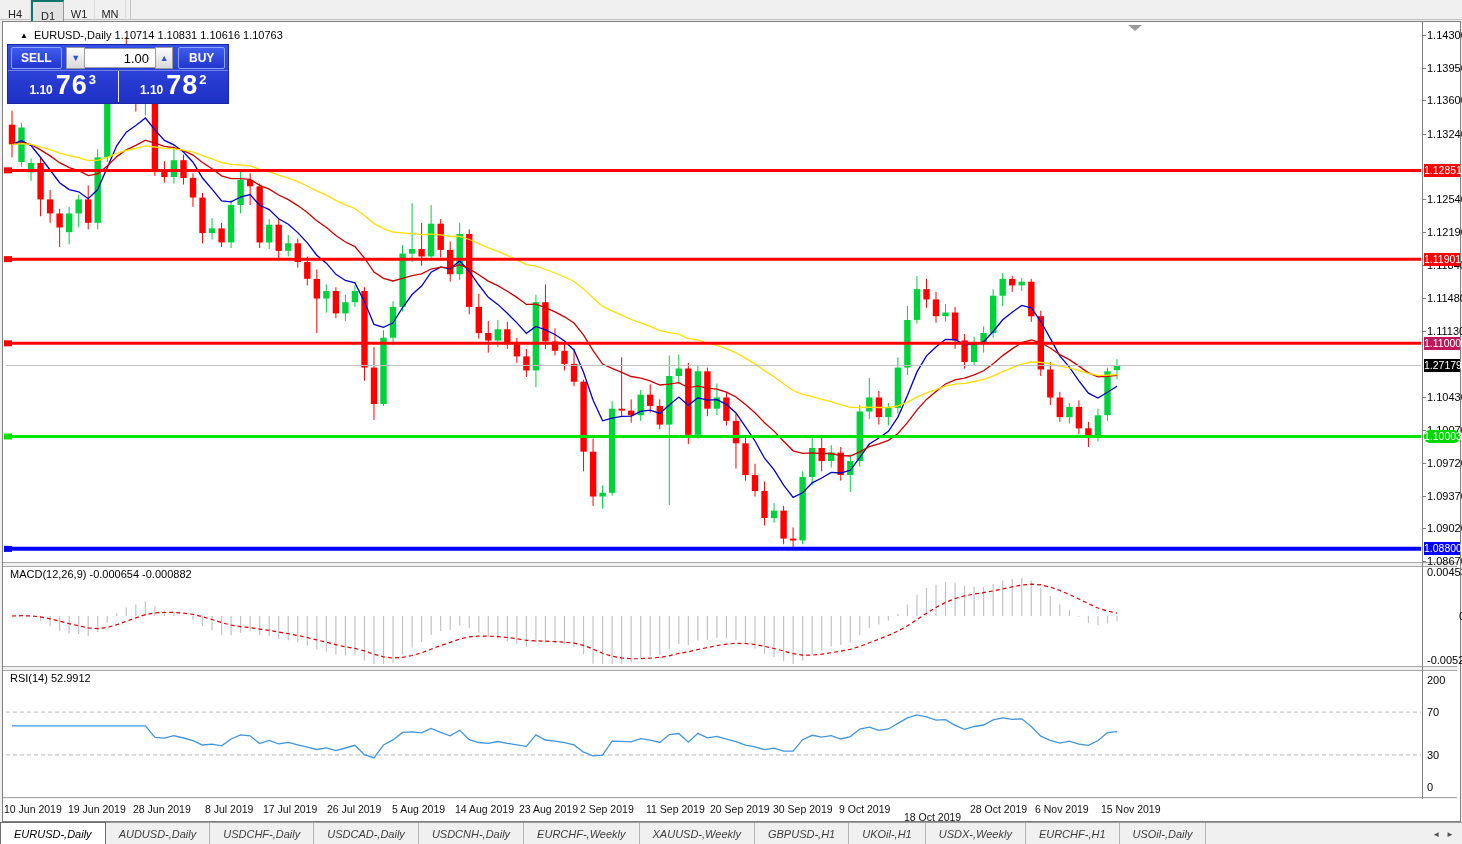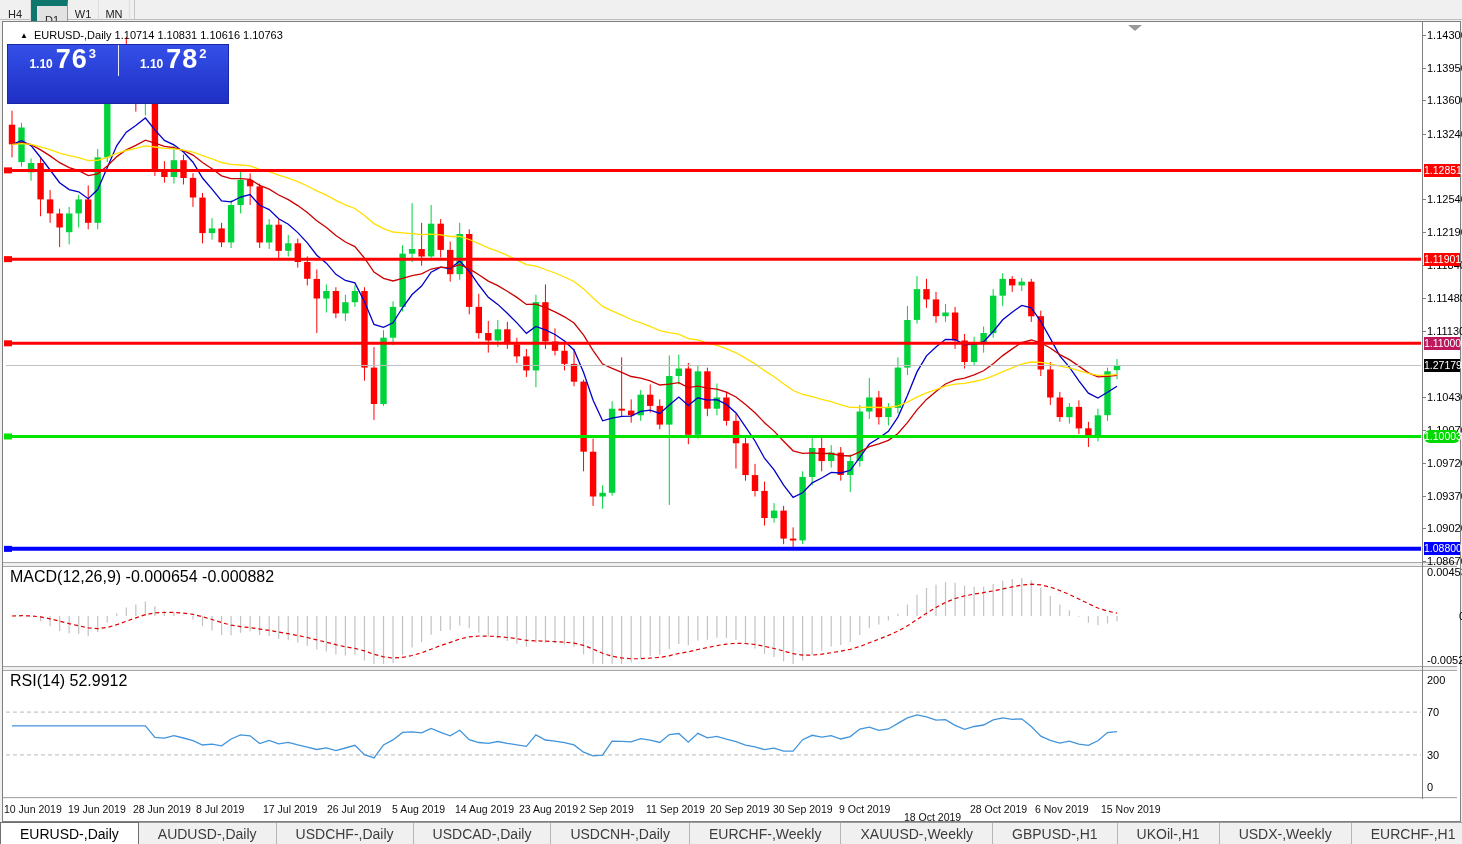--- a/index.html
+++ b/index.html
@@ -3,21 +3,21 @@
 <meta charset="utf-8">
 <style>
   html,body{margin:0;padding:0;}
   body{width:1462px;height:844px;position:relative;background:#f0f0f0;
        font-family:"Liberation Sans",sans-serif;overflow:hidden;}
   
   #tf-toolbar{position:absolute;left:0;top:0;width:1462px;height:19px;background:#f0f0f0;
       border-bottom:1px solid #bdbdbd;display:flex;align-items:stretch;}
   .tf{min-width:26px;padding:14px 2px;display:flex;align-items:center;justify-content:center;
       font-size:11px;color:#222;border-right:1px solid #dcdcdc;cursor:default;}
-  .tf.active{background:#e2e2e2;border:6px solid #0f766e;border-right:1px solid #9a9a9a;}
+  .tf.active{background:#e2e2e2;border:2px solid #0f766e;border-right:1px solid #9a9a9a;}
   .tf-spacer{width:4px;border-right:1px solid #c6c6c6;}
   
   #win{position:absolute;left:2px;top:21px;width:1457px;height:799px;background:#ffffff;
        border:1px solid #7f7f7f;}
   
   #chart-header{position:absolute;left:20px;top:29px;font-size:11px;color:#000;z-index:30;}
   #chart-header .mk{font-size:8px;margin-right:6px;position:relative;top:-1px;}
   
   #trade-widget{position:absolute;left:7px;top:44px;width:220px;height:58px;z-index:40;
       background:linear-gradient(#3450e8,#1f2fc4);border:1px solid #1a27a8;}
@@ -36,34 +36,34 @@
   .price-panel.sep{border-right:1px solid #e8ecff;}
   .pp-small{font-size:12px;font-weight:bold;margin-right:3px;}
   .pp-big{font-size:27px;font-weight:bold;line-height:27px;letter-spacing:1px;}
   .pp-sup{font-size:13px;font-weight:bold;position:relative;top:-10px;margin-left:1px;}
   
   #chart-svg{position:absolute;left:0;top:0;z-index:10;}
   
   .pane-sep{position:absolute;left:3px;width:1454px;height:3px;background:#f0f0f0;
       border-top:1px solid #a7a7a7;border-bottom:1px solid #a7a7a7;z-index:20;}
   
-  .ind-label{position:absolute;left:10px;font-size:16px;color:#000;z-index:30;}
+  .ind-label{position:absolute;left:10px;font-size:11px;color:#000;z-index:30;}
   
   #price-axis-line{position:absolute;top:22px;left:1422px;width:1px;height:777px;background:#808080;z-index:25;}
   .ptick{position:absolute;left:1427px;font-size:11px;color:#000;z-index:26;white-space:nowrap;}
   .ptickmark{position:absolute;left:1422px;width:4px;height:1px;background:#808080;z-index:26;}
   .phl{position:absolute;left:1424px;width:36px;height:13px;font-size:10.5px;line-height:13px;
       text-align:center;z-index:28;white-space:nowrap;}
   
   .dlabel{position:absolute;top:803px;font-size:10.5px;color:#111;z-index:26;white-space:nowrap;}
   
   #tabbar{position:absolute;left:0;top:822px;width:1462px;height:22px;background:#f0f0f0;
       border-top:1px solid #9c9c9c;display:flex;align-items:stretch;z-index:40;}
-  .tab{display:flex;align-items:center;padding:0 19px;font-size:14px;color:#3c3c3c;
-      border-right:1px solid #b5b5b5;cursor:pointer;white-space:nowrap;}
+  .tab{display:flex;align-items:center;padding:0 13px;font-size:11px;color:#3c3c3c;
+      border-right:1px solid #b5b5b5;cursor:pointer;white-space:nowrap;font-style:italic;}
   .tab.active{background:#ffffff;border:1px solid #6f6f6f;border-top:1px solid #6f6f6f;
       margin-top:-1px;color:#000;}
   #tab-nav{margin-left:auto;display:flex;align-items:center;padding-right:8px;color:#555;
       font-size:8px;gap:6px;}
   #tab-nav span{cursor:pointer;}
 </style>
 </head>
 <body>
 
 <div id="tf-toolbar">
@@ -447,20 +447,33 @@
     <line x1="6" y1="712.1" x2="1421" y2="712.1" stroke="#b9b9b9" stroke-width="1" stroke-dasharray="4 3"></line>
     <line x1="6" y1="754.9" x2="1421" y2="754.9" stroke="#b9b9b9" stroke-width="1" stroke-dasharray="4 3"></line>
     <path d="M12.0 725.9L21.5 725.9L31.1 725.9L40.6 725.9L50.1 725.9L59.6 725.9L69.2 725.9L78.7 725.9L88.2 725.9L97.7 725.9L107.3 725.9L116.8 725.9L126.3 725.9L135.8 725.9L145.4 725.9L154.9 737.4L164.4 738.1L173.9 735.6L183.5 738.0L193.0 740.6L202.5 745.0L212.0 744.2L221.6 745.9L231.1 739.0L240.6 734.8L250.1 735.8L259.7 743.6L269.2 740.5L278.7 743.8L288.3 742.4L297.8 744.9L307.3 747.1L316.8 749.5L326.4 747.8L335.9 750.6L345.4 748.0L354.9 745.3L364.5 754.6L374.0 757.9L383.5 744.9L393.0 739.9L402.6 732.4L412.1 731.8L421.6 732.9L431.1 728.4L440.7 732.4L450.2 735.9L459.7 730.2L469.2 739.6L478.8 742.5L488.3 743.3L497.8 741.5L507.3 743.3L516.9 744.8L526.4 746.4L535.9 734.9L545.4 740.0L555.0 741.1L564.5 742.7L574.0 744.9L583.6 752.2L593.1 755.9L602.6 755.1L612.1 741.2L621.7 741.4L631.2 741.9L640.7 738.6L650.2 740.1L659.8 742.5L669.3 734.6L678.8 733.5L688.3 742.2L697.9 733.3L707.4 737.8L716.9 736.3L726.4 739.1L736.0 741.7L745.5 745.2L755.0 746.8L764.5 749.6L774.1 748.2L783.6 751.1L793.1 751.2L802.6 739.7L812.2 735.3L821.7 737.1L831.2 735.7L840.8 739.0L850.3 736.6L859.8 729.0L869.3 727.1L878.9 730.4L888.4 729.0L897.9 723.4L907.4 717.9L917.0 714.8L926.5 716.9L936.0 720.2L945.5 719.7L955.1 725.4L964.6 729.3L974.1 726.5L983.6 725.0L993.2 719.9L1002.7 717.8L1012.2 719.3L1021.7 718.8L1031.3 726.6L1040.8 736.2L1050.3 740.4L1059.8 743.2L1069.4 741.1L1078.9 744.2L1088.4 745.4L1097.9 740.8L1107.5 732.6L1117.0 731.6" fill="none" stroke="#4294db" stroke-width="1.3"></path>
   </svg>
 
 <div id="chart-header">
   <span class="mk">▲</span><span>EURUSD-,Daily  1.10714 1.10831 1.10616 1.10763</span>
 </div>
 
 <div id="trade-widget">
+  <div id="tw-top">
+    <div class="tw-btn" id="sell-btn">SELL</div>
+    <div style="width:5px"></div>
+    <div class="spin">
+        <span>▼</span>
+      </div>
+    <div id="vol-box">1.00</div>
+    <div class="spin">
+        <span>▲</span>
+      </div>
+    <div style="width:5px"></div>
+    <div class="tw-btn" id="buy-btn">BUY</div>
+  </div>
   <div id="tw-bottom">
     <div class="price-panel sep">
       <span class="pp-small">1.10</span>
       <span class="pp-big">76</span>
       <span class="pp-sup">3</span>
     </div>
     <div class="price-panel">
       <span class="pp-small">1.10</span>
       <span class="pp-big">78</span>
       <span class="pp-sup">2</span>
@@ -518,21 +531,21 @@
     <div class="ptick" style="top: 654px;">-0.005205</div>
     <div class="ptick" style="top: 674px;">200</div>
     <div class="ptick" style="top: 706.1px;">70</div>
     <div class="ptick" style="top: 748.9px;">30</div>
     <div class="ptick" style="top: 781px;">0</div>
   </div>
 <div id="date-axis">
     <div class="dlabel" style="left: 4px;">10 Jun 2019</div>
     <div class="dlabel" style="left: 68px;">19 Jun 2019</div>
     <div class="dlabel" style="left: 133px;">28 Jun 2019</div>
-    <div class="dlabel" style="left: 196px;">8 Jul 2019</div>
+    <div class="dlabel" style="left: 205px;">8 Jul 2019</div>
     <div class="dlabel" style="left: 263px;">17 Jul 2019</div>
     <div class="dlabel" style="left: 327px;">26 Jul 2019</div>
     <div class="dlabel" style="left: 392px;">5 Aug 2019</div>
     <div class="dlabel" style="left: 455px;">14 Aug 2019</div>
     <div class="dlabel" style="left: 519px;">23 Aug 2019</div>
     <div class="dlabel" style="left: 580px;">2 Sep 2019</div>
     <div class="dlabel" style="left: 646px;">11 Sep 2019</div>
     <div class="dlabel" style="left: 710px;">20 Sep 2019</div>
     <div class="dlabel" style="left: 773px;">30 Sep 2019</div>
     <div class="dlabel" style="left: 839px;">9 Oct 2019</div>

